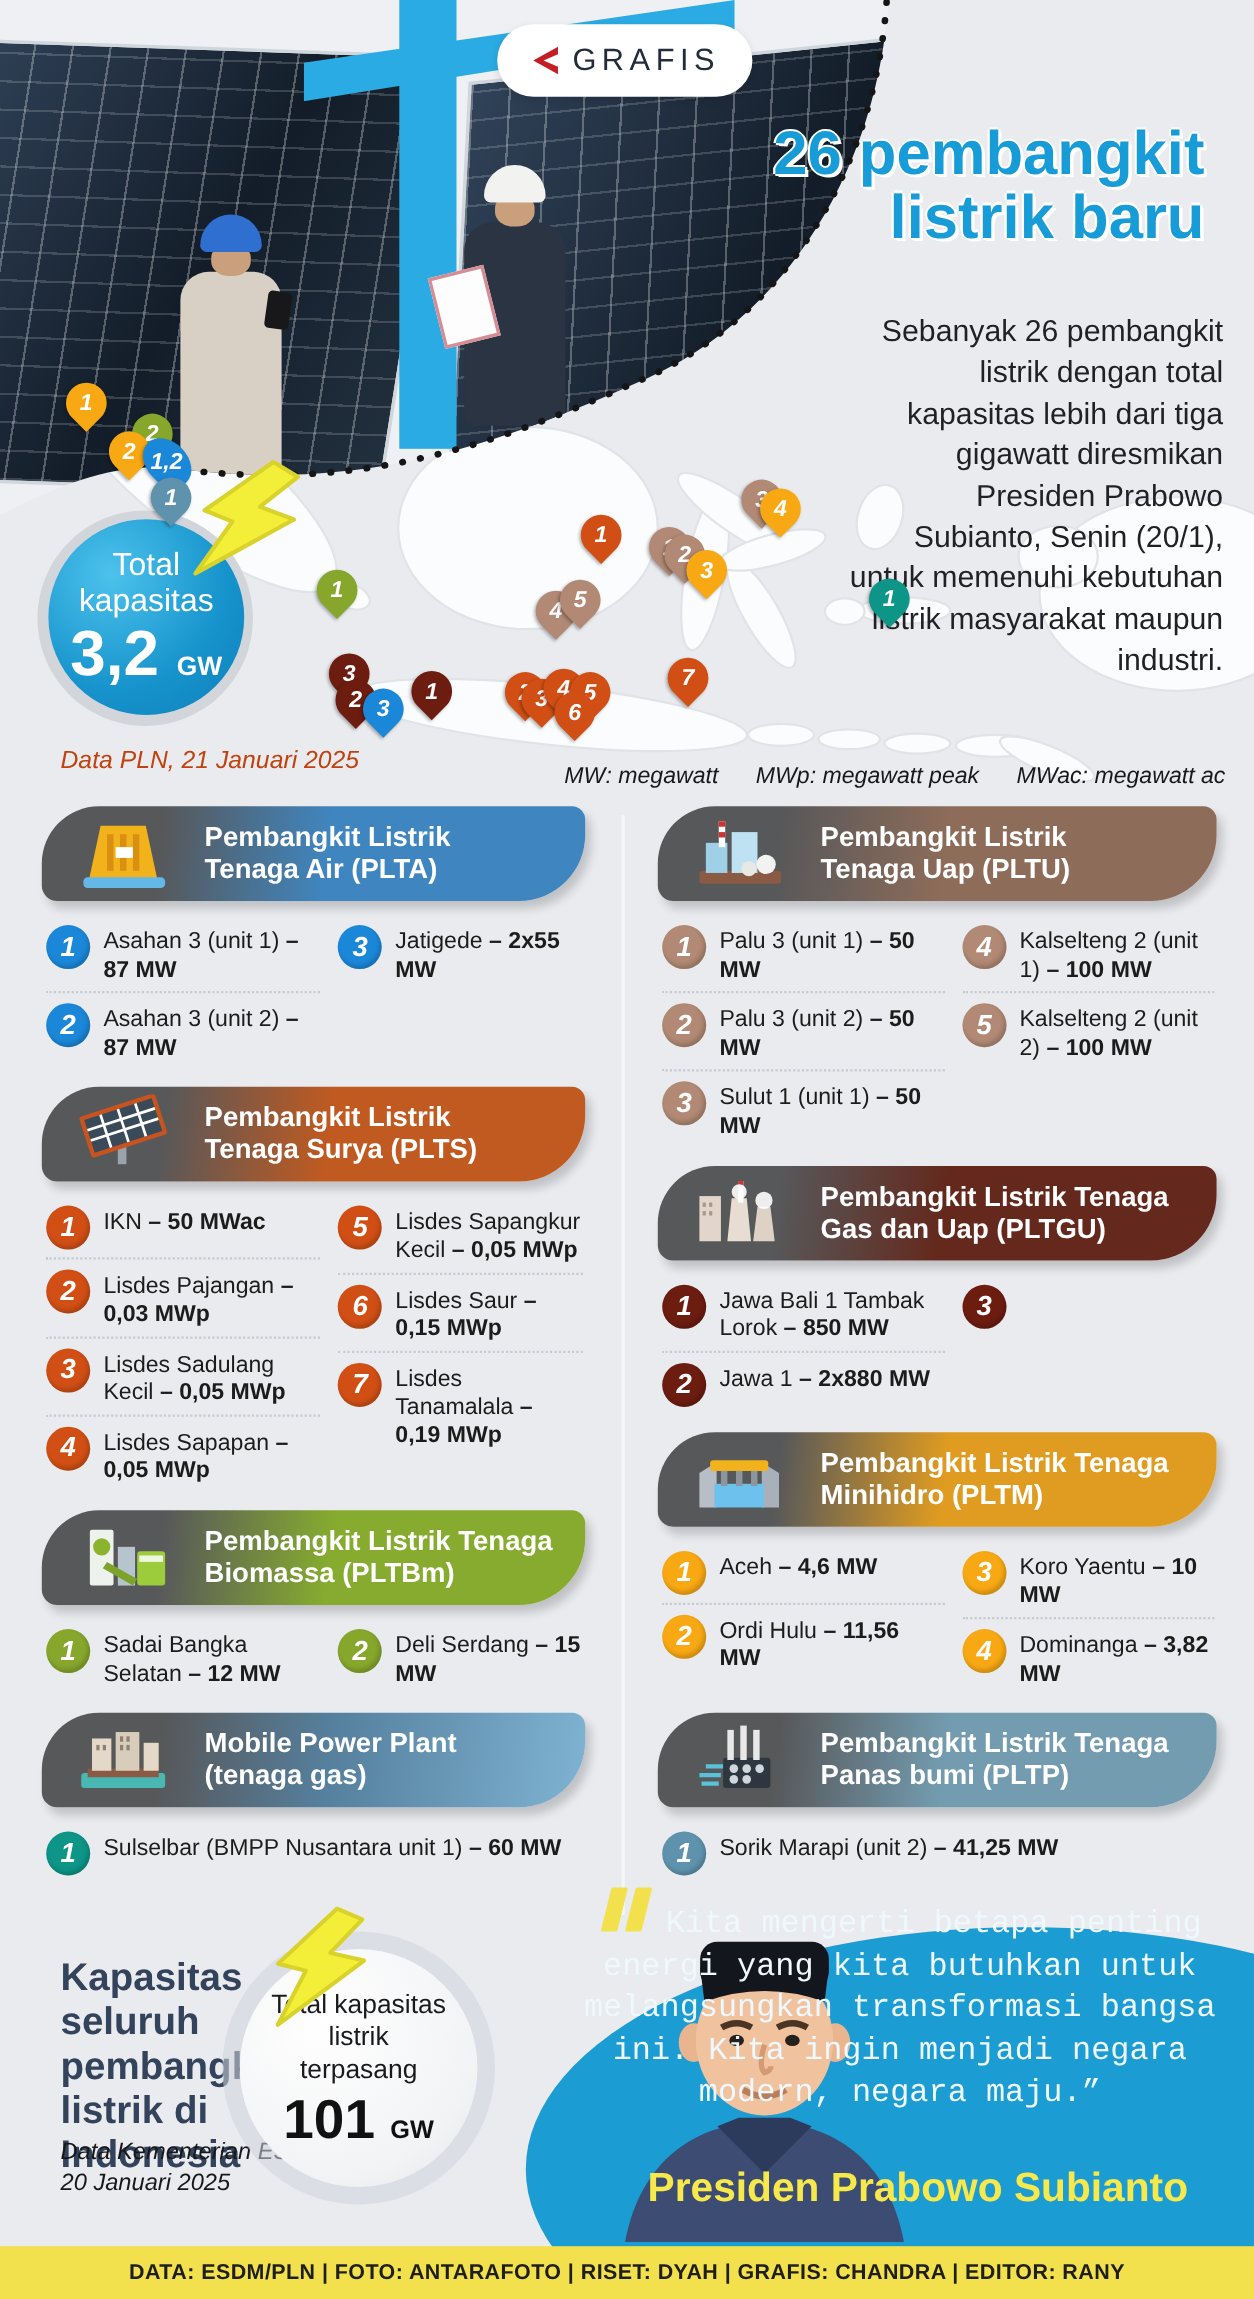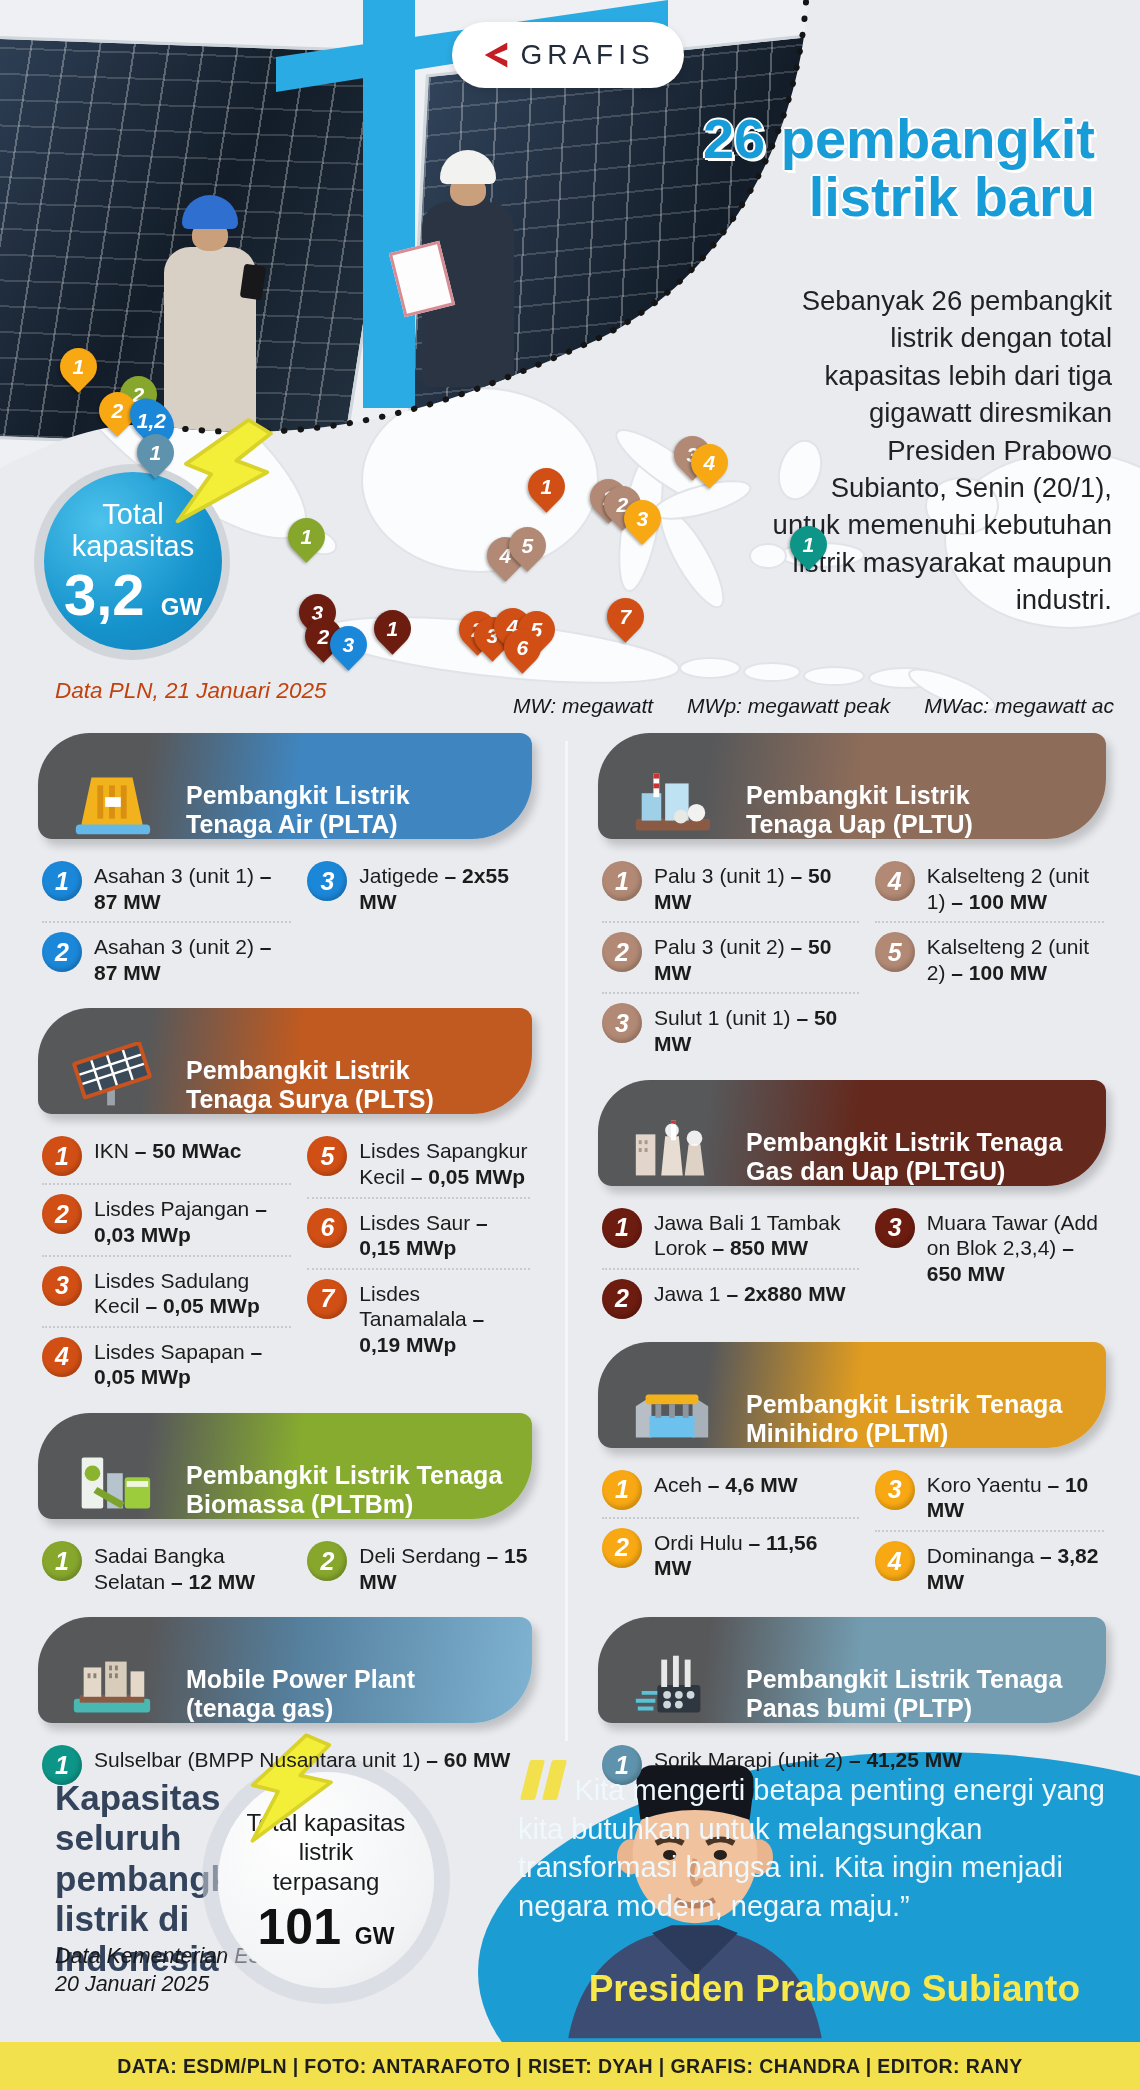--- a/index.html
+++ b/index.html
@@ -67,21 +67,21 @@
        display:flex;align-items:center;justify-content:center;box-shadow:0 2px 3px rgba(0,0,0,.3);}
   .pin span{transform:rotate(-45deg);color:#fff;font-weight:700;font-style:italic;font-size:21px;}
 
   
   .content{position:absolute;left:0;top:733px;width:1140px;z-index:4;}
   .vdivider{position:absolute;left:565px;top:8px;height:1000px;width:3px;background:#f5f6f8;}
   .col{position:absolute;top:0;display:flex;flex-direction:column;}
   .col-left{left:38px;width:494px;}
   .col-right{left:598px;width:508px;}
   .sec{margin-bottom:14px;}
-  .sec-head{height:106px;display:flex;align-items:flex-end;border-radius:52px 12px 60px 14px;
+  .sec-head{height:86px;display:flex;align-items:center;border-radius:52px 12px 60px 14px;
             box-shadow:5px 7px 9px rgba(0,0,0,.18);}
   .sec-icon{width:148px;display:flex;align-items:center;justify-content:center;flex:none;}
   .sec-icon svg{width:88px;height:72px;}
   .sec-title{margin:0;color:#fff;font-size:25px;line-height:1.16;font-weight:700;white-space:pre-line;padding-right:14px;}
   .s-plta  .sec-head{background:linear-gradient(97deg,#57585a 0 112px,var(--plta_h) 265px);}
   .s-plts  .sec-head{background:linear-gradient(97deg,#57585a 0 112px,var(--plts_h) 265px);}
   .s-pltbm .sec-head{background:linear-gradient(97deg,#57585a 0 112px,var(--pltbm_h) 265px);}
   .s-mobile.sec .sec-head,.s-mobile .sec-head{background:linear-gradient(97deg,#57585a 0 112px,var(--mobile_h) 265px,#7fb3d2);}
   .s-pltu  .sec-head{background:linear-gradient(97deg,#57585a 0 112px,var(--pltu_h) 265px);}
   .s-pltgu .sec-head{background:linear-gradient(97deg,#57585a 0 112px,var(--pltgu_h) 265px);}
@@ -113,21 +113,21 @@
   .cap-wrap{position:absolute;left:218px;top:1772px;z-index:3;width:230px;height:230px;}
   .cap-circle{position:absolute;left:0;top:0;width:216px;height:216px;border-radius:50%;
      background:radial-gradient(circle at 35% 30%,#ffffff,#f2f3f5 70%,#e3e5e9);
      box-shadow:0 0 0 16px rgba(208,212,218,.55);
      display:flex;flex-direction:column;align-items:center;justify-content:center;text-align:center;}
   .cap-circle .l{font-size:24px;line-height:1.22;color:#191a1c;width:160px;}
   .cap-circle .v{font-size:50px;font-weight:800;line-height:1;margin-top:6px;color:#111;}
   .cap-circle .v small{font-size:23px;font-weight:800;}
   .bolt-bottom{left:18px;top:-40px;width:110px;height:120px;transform:rotate(6deg);position:absolute;z-index:4;}
   .president{position:absolute;left:500px;top:1742px;width:390px;height:300px;z-index:3;}
-  .quote-area{position:absolute;right:22px;top:1760px;width:600px;z-index:4;text-align:left;}
+  .quote-area{position:absolute;right:22px;top:1716px;width:600px;z-index:4;text-align:center;font-family:Liberation Mono, monospace;}
   .qmark{display:inline-block;margin-right:8px;}
   .qmark i{display:inline-block;width:15px;height:40px;background:var(--footer_bg);transform:skewX(-14deg);margin-left:7px;border-radius:2px;}
   .quote-text{margin:0;display:inline;font-size:29px;line-height:1.33;font-weight:500;color:#eef8fd;}
   .attribution{position:absolute;right:60px;top:1968px;z-index:4;font-size:37px;font-weight:800;color:#f7e84b;}
 
   
   .footer{position:absolute;left:0;bottom:0;width:1140px;height:48px;background:var(--footer_bg);z-index:6;
           display:flex;align-items:center;justify-content:center;}
   .footer p{margin:0;font-size:19.5px;font-weight:700;color:#1e1e1c;letter-spacing:.4px;}
 </style>
@@ -519,21 +519,20 @@
               <p class="txt"><span>Jawa Bali 1 Tambak Lorok</span> <b>– 850 MW</b></p>
             </div>
           <div class="item">
               <span class="num">2</span>
               <p class="txt"><span>Jawa 1</span> <b>– 2x880 MW</b></p>
             </div>
         </div>
         <div class="icol icol-b">
           <div class="item">
               <span class="num">3</span>
-              <p class="txt"><span>Muara Tawar (Add on Blok 2,3,4)</span> <b>– 650 MW</b></p>
             </div>
         </div>
       </div>
     </div>
 
     <div class="sec s-pltm">
       <div class="sec-head">
         <span class="sec-icon">
           <svg viewBox="0 0 90 72">
               <path d="M8 62 L8 30 L24 20 V62 Z" fill="#b7bec6"></path>

